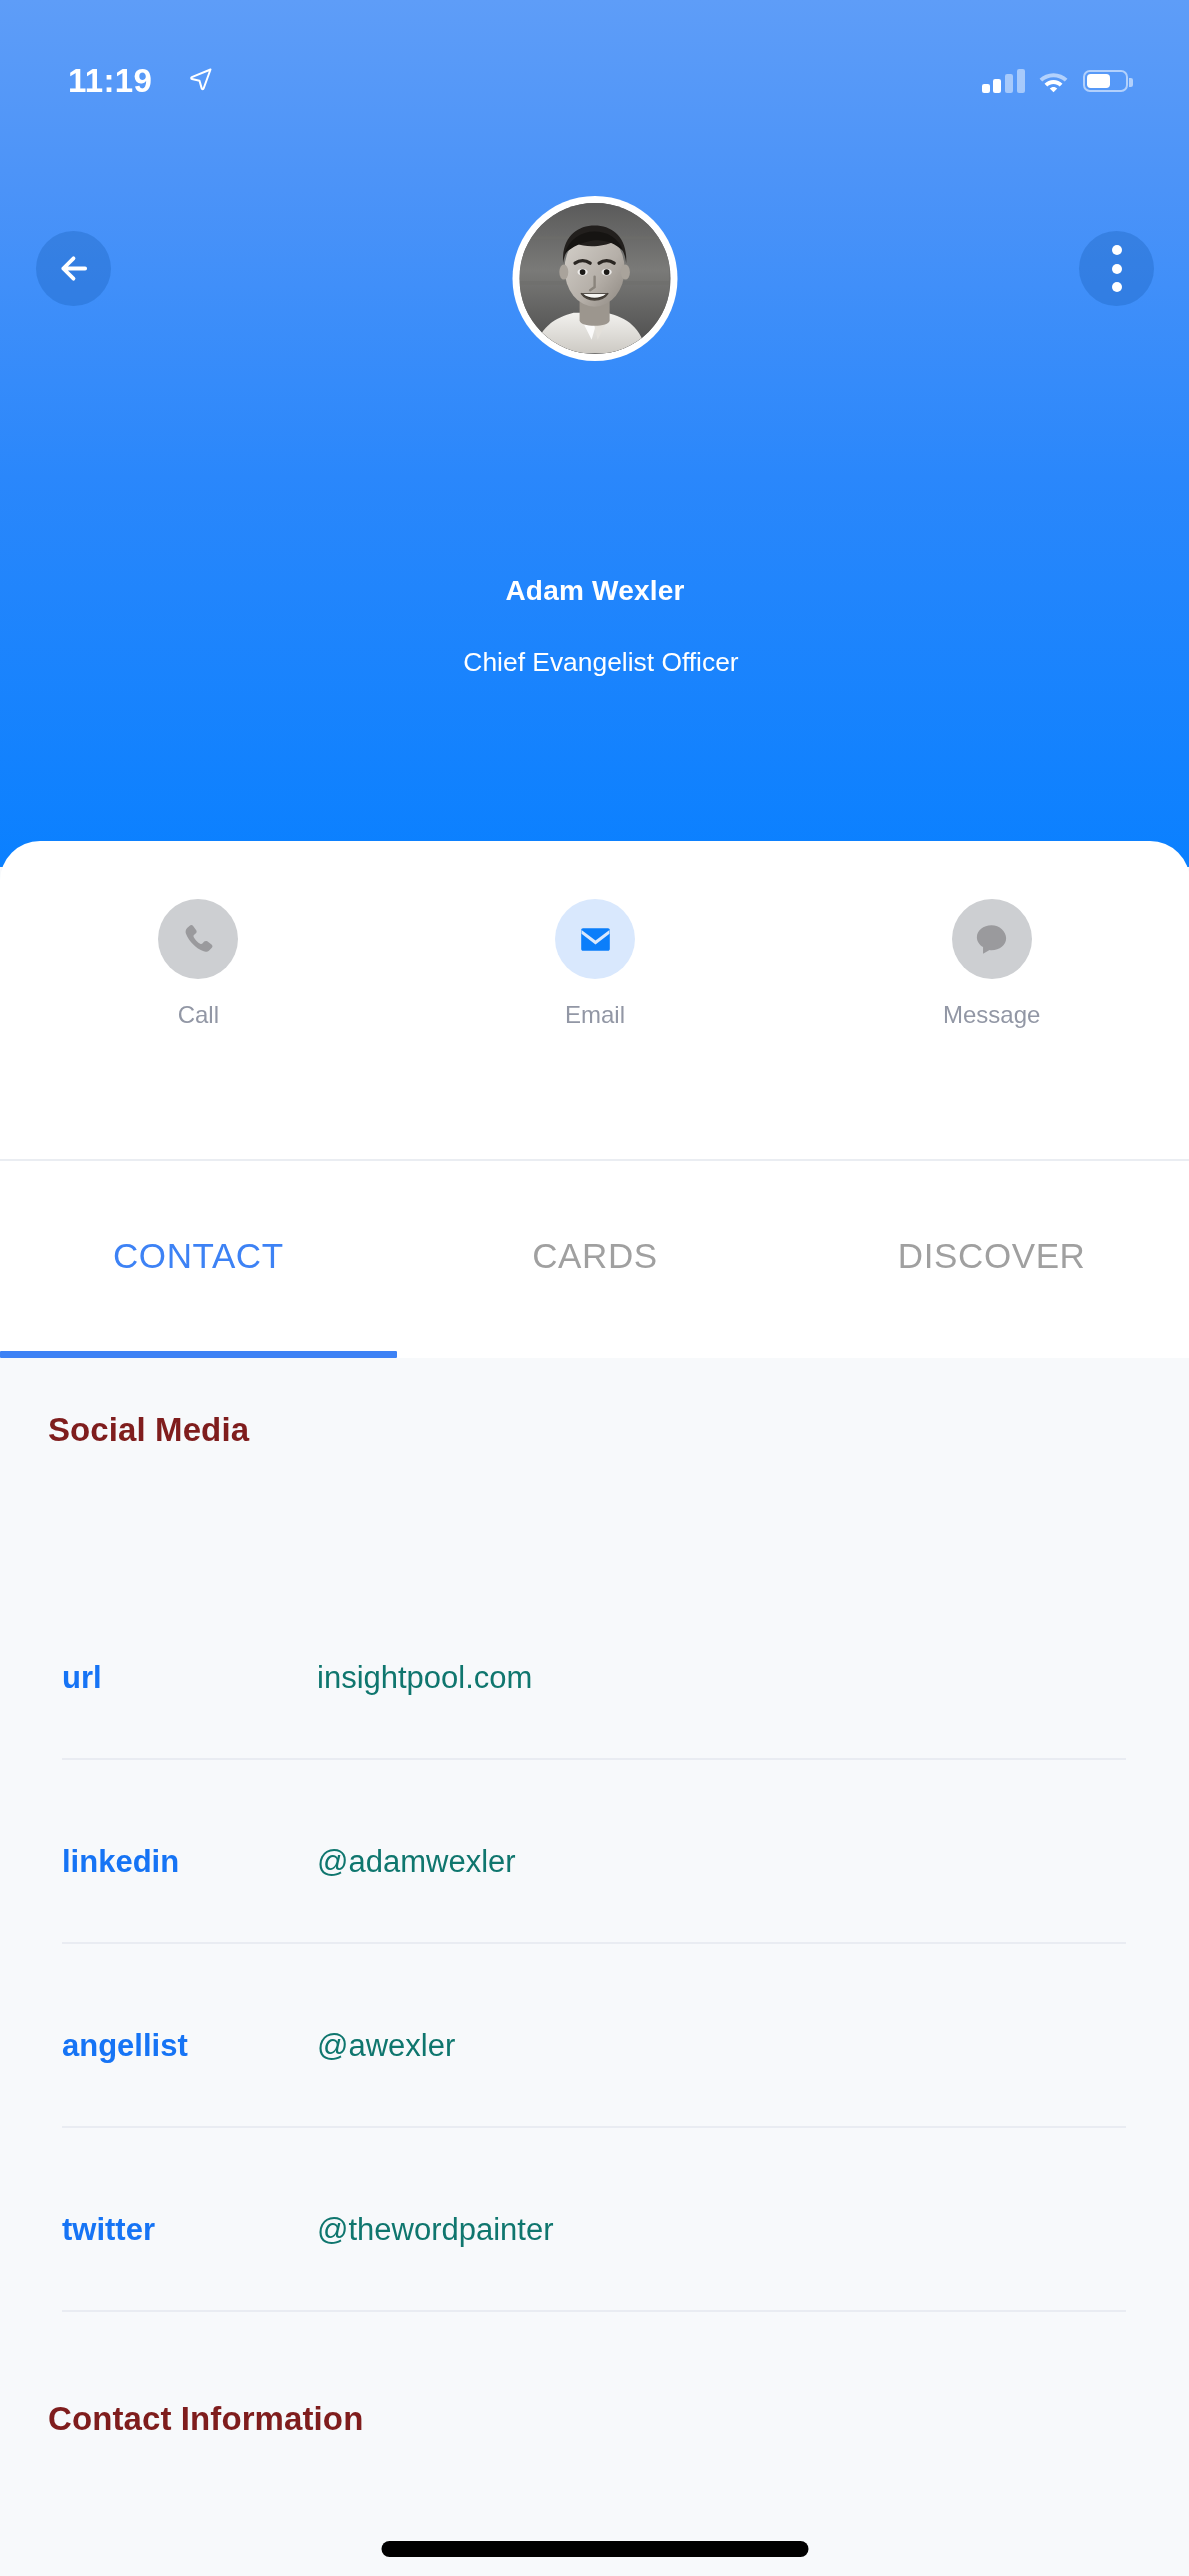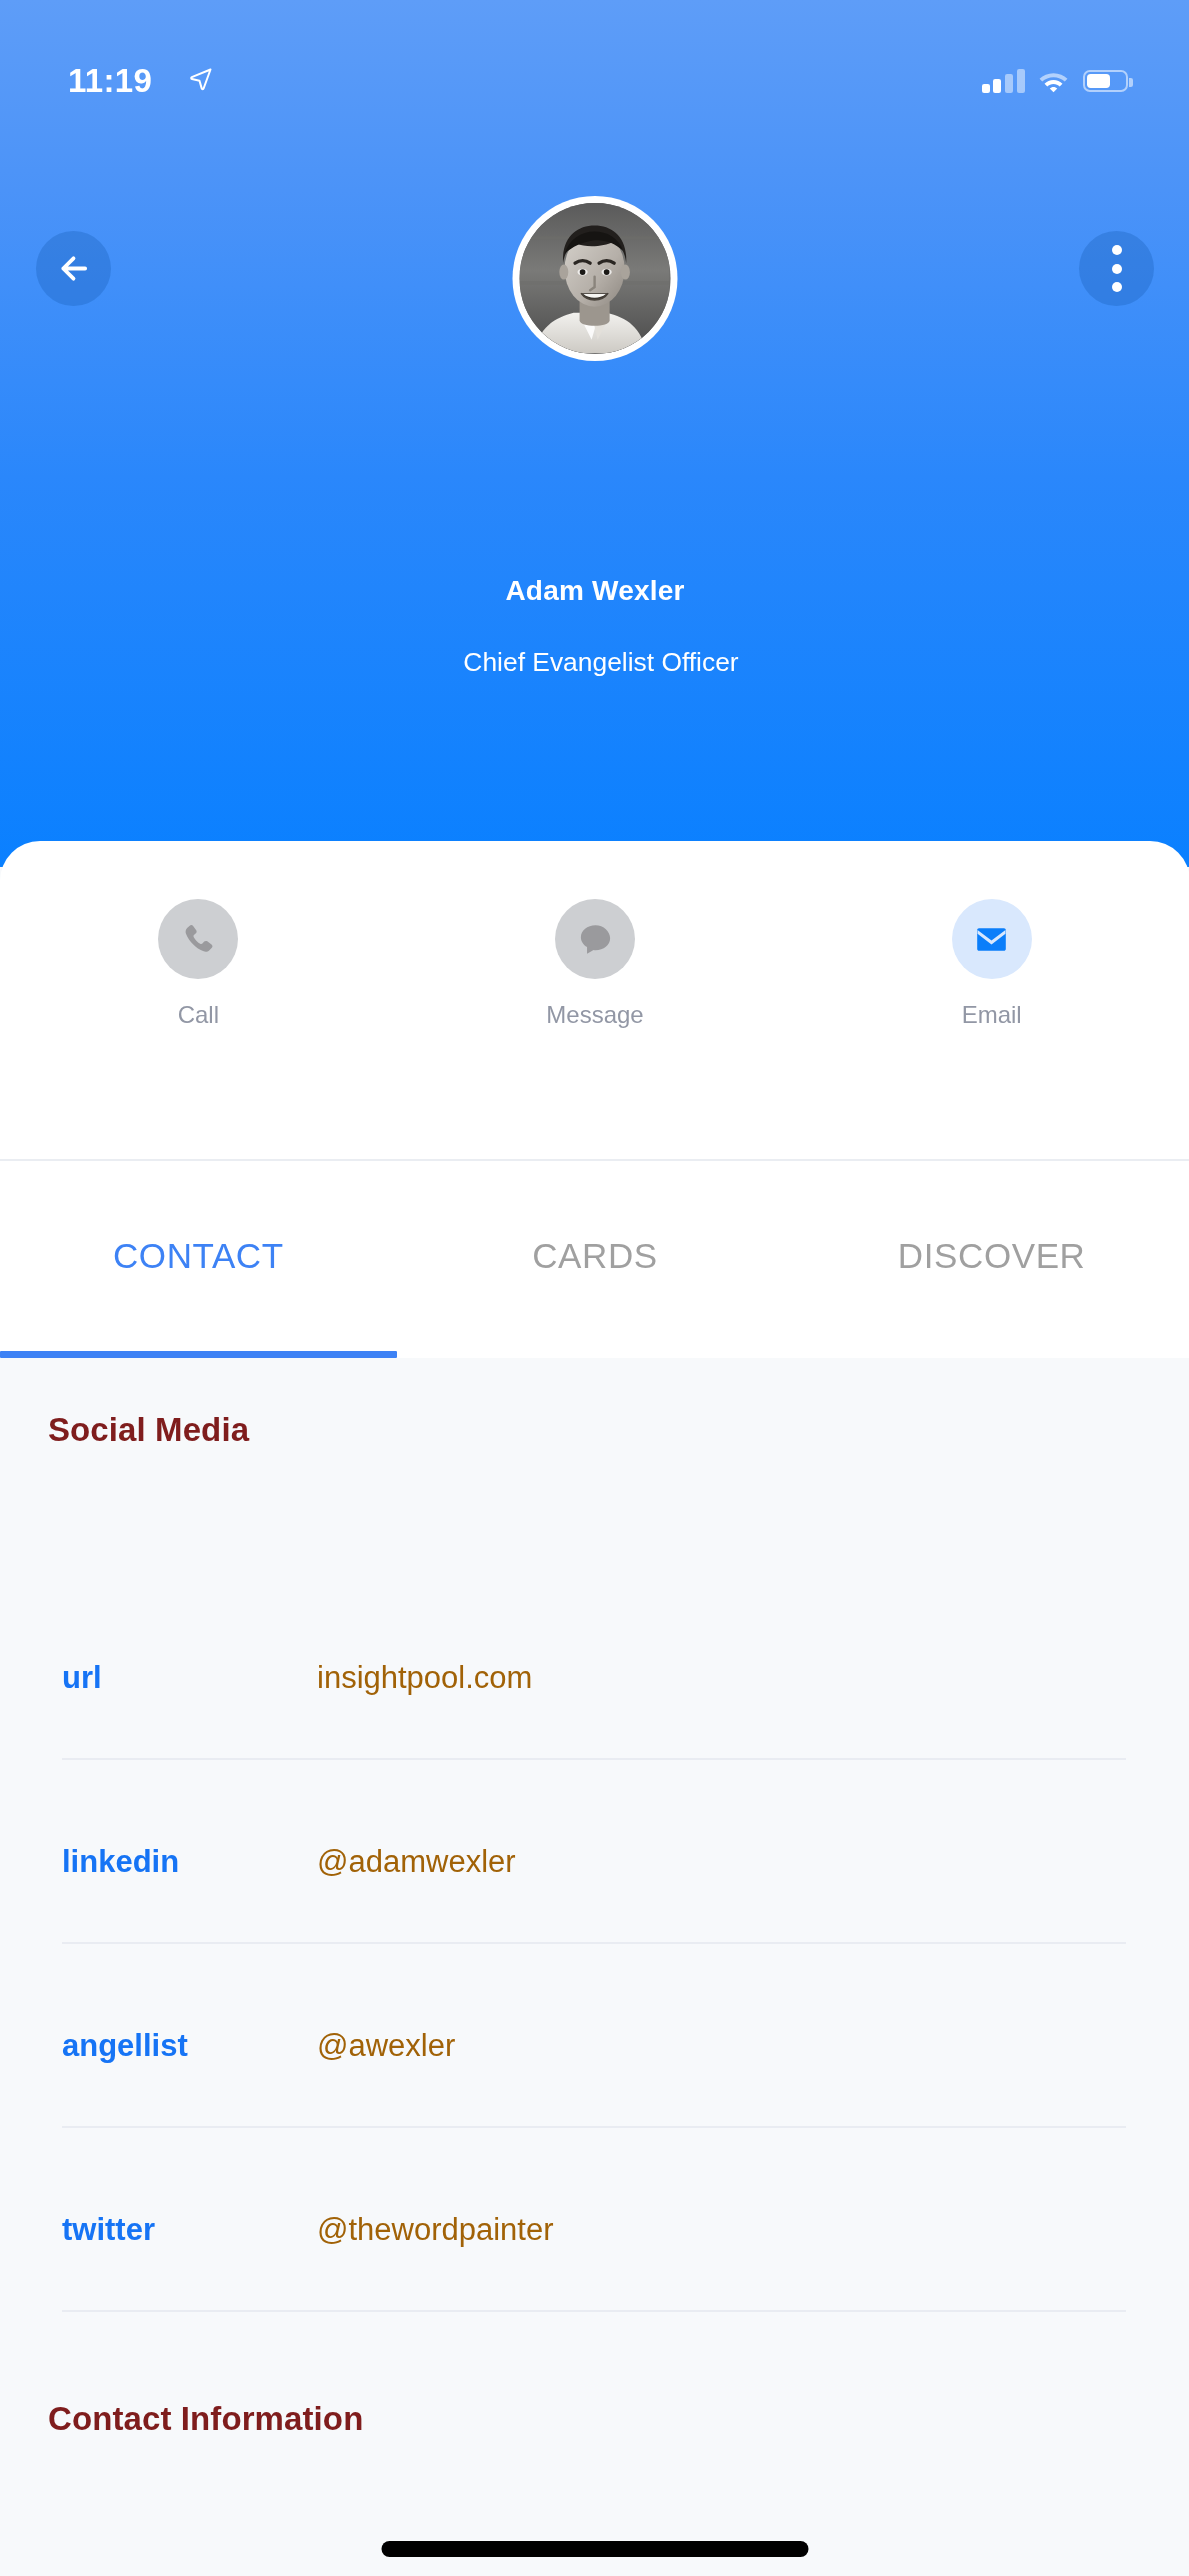--- a/index.html
+++ b/index.html
@@ -287,21 +287,21 @@
   .row-label {
     width: 317px;
     padding-left: 62px;
     font-size: 31px;
     font-weight: 700;
     color: #1674f5;
   }
   .row-value {
     font-size: 31px;
     font-weight: 400;
-    color: #a16207;
+    color: #0f766e;
   }
   .row-sep {
     position: absolute;
     bottom: 0;
     left: 62px;
     width: 1064px;
     height: 2.1px;
     background: #e9ecf2;
   }
 
@@ -428,38 +428,38 @@
       <div class="action">
         <span class="action-circle">
           <svg width="39" height="39" viewBox="0 0 24 24">
             <path d="M6.6 3.5c.6-.6 1.6-.5 2.1.2l1.9 2.6c.4.6.3 1.4-.2 1.9l-1.2 1.1c-.3.3-.4.7-.2 1.1.9 1.8 2.5 3.4 4.3 4.3.4.2.8.1 1.1-.2l1.1-1.2c.5-.5 1.3-.6 1.9-.2l2.6 1.9c.7.5.8 1.5.2 2.1l-1.5 1.5c-.9.9-2.3 1.2-3.5.7-4.9-2-8.9-6-10.9-10.9-.5-1.2-.2-2.6.7-3.5l1.6-1.4z" fill="#9a9a9d"></path>
           </svg>
         </span>
         <span class="action-label">Call</span>
       </div>
 
       <div class="action">
-        <span class="action-circle">
-          <svg width="39" height="39" viewBox="0 0 24 24">
-            <path d="M12 3.2c-5 0-9 3.3-9 7.4 0 2.5 1.5 4.7 3.8 6v4.2l4-2.3c.4.1.8.1 1.2.1 5 0 9-3.3 9-7.4s-4-8-9-8z" fill="#9a9a9d"></path>
-          </svg>
-        </span>
-        <span class="action-label">Message</span>
-      </div>
-
-      <div class="action">
         <span class="action-circle accent">
           <svg width="39" height="39" viewBox="0 0 24 24">
             <path d="M3.2 6.2c0-.6.5-1.1 1.1-1.1h15.4c.6 0 1.1.5 1.1 1.1v11.6c0 .6-.5 1.1-1.1 1.1H4.3c-.6 0-1.1-.5-1.1-1.1V6.2z" fill="#0b7efa"></path>
             <path d="M3.4 6.2 12 12.6l8.6-6.4v2.3L12 15.1 3.4 8.5V6.2z" fill="#d9e8fd"></path>
           </svg>
         </span>
         <span class="action-label">Email</span>
       </div>
 
+      <div class="action">
+        <span class="action-circle">
+          <svg width="39" height="39" viewBox="0 0 24 24">
+            <path d="M12 3.2c-5 0-9 3.3-9 7.4 0 2.5 1.5 4.7 3.8 6v4.2l4-2.3c.4.1.8.1 1.2.1 5 0 9-3.3 9-7.4s-4-8-9-8z" fill="#9a9a9d"></path>
+          </svg>
+        </span>
+        <span class="action-label">Message</span>
+      </div>
+
     </div>
 
     <div class="card-divider"></div>
 
     <div class="tabs">
       <div class="tab active">
         <span class="tab-label">CONTACT</span>
         <span class="tab-underline"></span>
       </div>
       <div class="tab">

